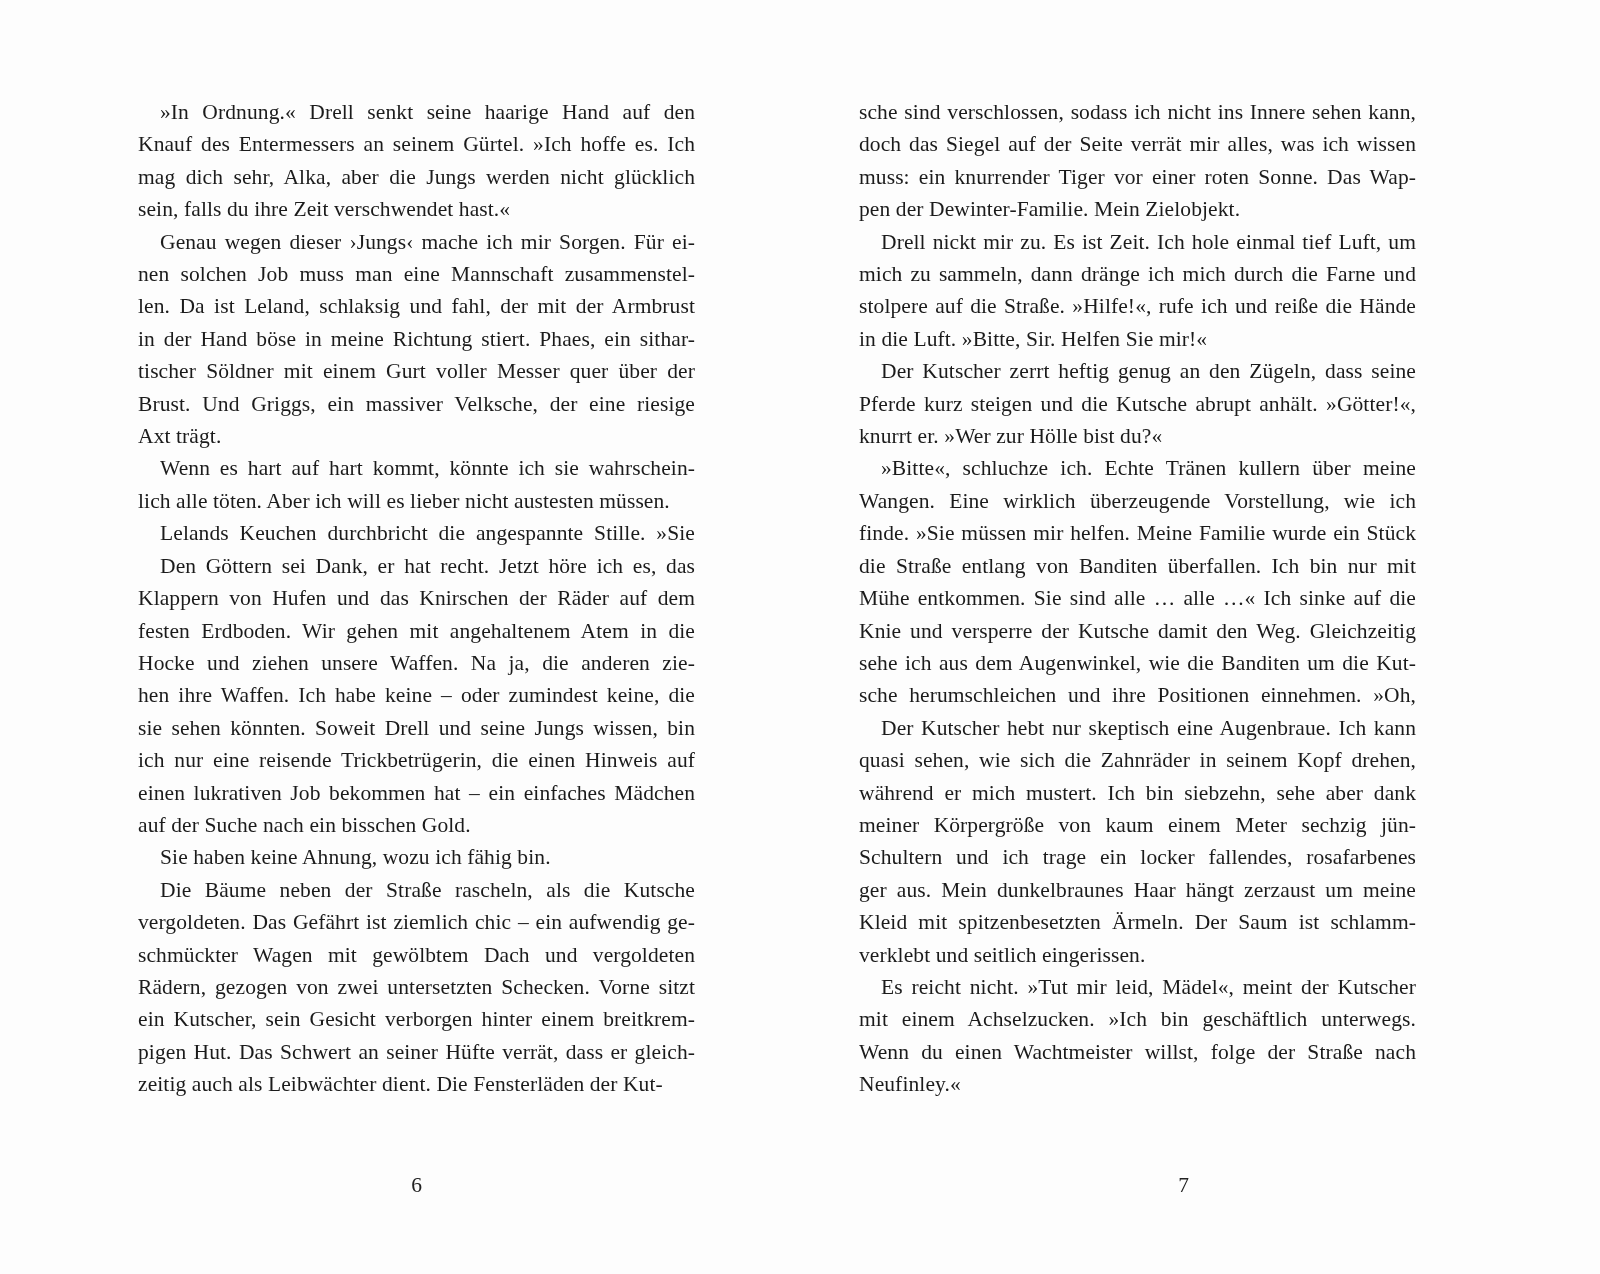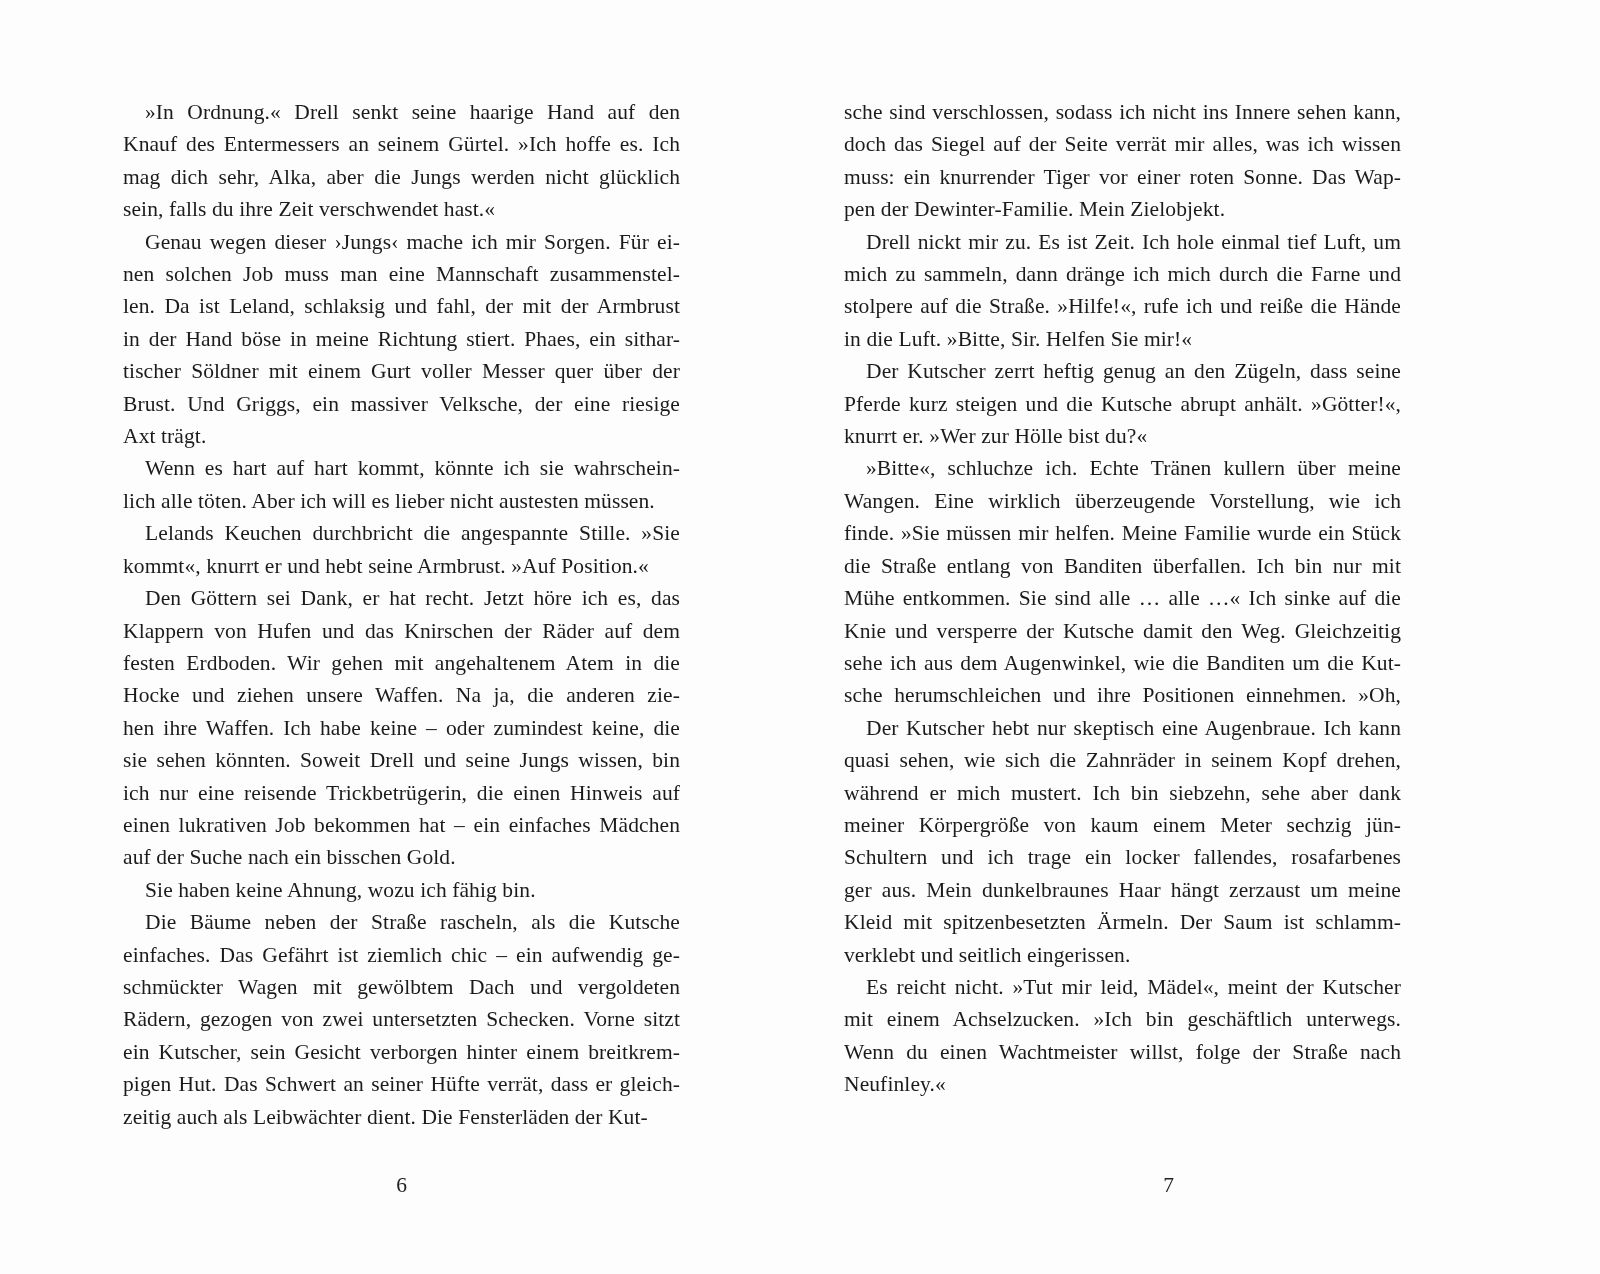--- a/index.html
+++ b/index.html
@@ -11,20 +11,21 @@
     width: 1600px;
     height: 1274px;
     position: relative;
     font-family: "Liberation Serif", "DejaVu Serif", serif;
     color: #1b1b1b;
     overflow: hidden;
   }
   .spread {
     position: absolute;
     inset: 0;
+    margin-left: 15px;
   }
   .page-col {
     position: absolute;
     top: 96px;
     width: 557px;
   }
   .page-col.left  { left: 123px; }
   .page-col.right { left: 844px; }
   .paragraph { margin: 0; padding: 0; }
   .line {
@@ -70,39 +71,38 @@
         <div class="line">tischer Söldner mit einem Gurt voller Messer quer über der</div>
         <div class="line">Brust. Und Griggs, ein massiver Velksche, der eine riesige</div>
         <div class="line para-end">Axt trägt.</div>
       </div>
       <div class="paragraph">
         <div class="line indent">Wenn es hart auf hart kommt, könnte ich sie wahrschein-</div>
         <div class="line para-end">lich alle töten. Aber ich will es lieber nicht austesten müssen.</div>
       </div>
       <div class="paragraph">
         <div class="line indent">Lelands Keuchen durchbricht die angespannte Stille. »Sie</div>
-        <div class="line para-end">kommt«, knurrt er und hebt seine Armbrust. »Auf Position.«</div>
       </div>
       <div class="paragraph">
         <div class="line indent">Den Göttern sei Dank, er hat recht. Jetzt höre ich es, das</div>
         <div class="line">Klappern von Hufen und das Knirschen der Räder auf dem</div>
         <div class="line">festen Erdboden. Wir gehen mit angehaltenem Atem in die</div>
         <div class="line">Hocke und ziehen unsere Waffen. Na ja, die anderen zie-</div>
         <div class="line">hen ihre Waffen. Ich habe keine – oder zumindest keine, die</div>
         <div class="line">sie sehen könnten. Soweit Drell und seine Jungs wissen, bin</div>
         <div class="line">ich nur eine reisende Trickbetrügerin, die einen Hinweis auf</div>
         <div class="line">einen lukrativen Job bekommen hat – ein einfaches Mädchen</div>
         <div class="line para-end">auf der Suche nach ein bisschen Gold.</div>
       </div>
       <div class="paragraph">
         <div class="line indent para-end">Sie haben keine Ahnung, wozu ich fähig bin.</div>
       </div>
       <div class="paragraph">
         <div class="line indent">Die Bäume neben der Straße rascheln, als die Kutsche</div>
-        <div class="line">einfaches. Das Gefährt ist ziemlich chic – ein aufwendig ge-</div>
+        <div class="line">vergoldeten. Das Gefährt ist ziemlich chic – ein aufwendig ge-</div>
         <div class="line">schmückter Wagen mit gewölbtem Dach und vergoldeten</div>
         <div class="line">Rädern, gezogen von zwei untersetzten Schecken. Vorne sitzt</div>
         <div class="line">ein Kutscher, sein Gesicht verborgen hinter einem breitkrem-</div>
         <div class="line">pigen Hut. Das Schwert an seiner Hüfte verrät, dass er gleich-</div>
         <div class="line para-end">zeitig auch als Leibwächter dient. Die Fensterläden der Kut-</div>
       </div>
     </div>
 
   <div class="page-col right">
       <div class="paragraph">

